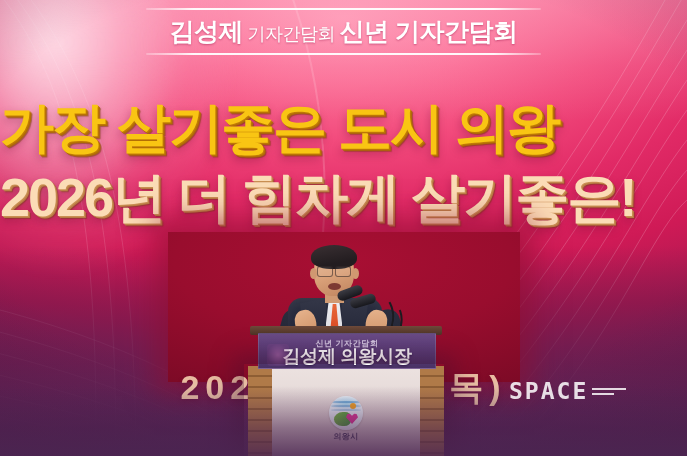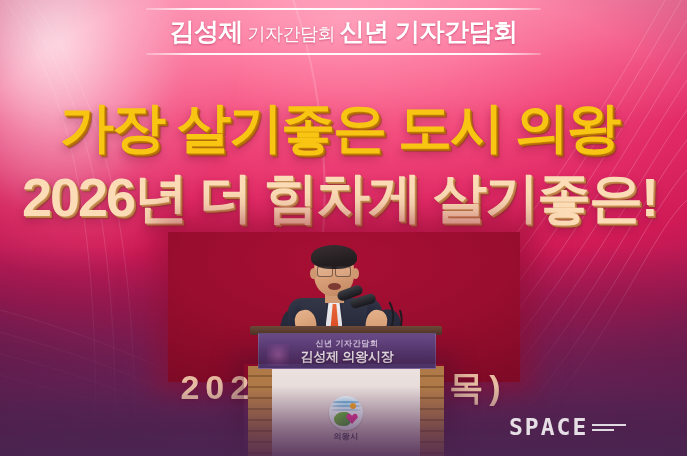--- a/index.html
+++ b/index.html
@@ -123,21 +123,21 @@
     font-size: 18px;
     font-weight: 400;
     letter-spacing: -0.5px;
   }
 
   
   .slogan {
     position: absolute;
     left: 0; right: 8px;
     top: 96px;
-    text-align: center;
+    text-align: left;
   }
   .line {
     white-space: nowrap;
     font-weight: 800;
     letter-spacing: -2px;
   }
   .line1 {
     font-size: 54px;
     line-height: 62px;
     color: #f9c513;
@@ -280,21 +280,21 @@
     border: 1px solid rgba(255,255,255,0.14);
     display: flex; flex-direction: column;
     align-items: center; justify-content: center;
     overflow: hidden;
   }
   .sign-sm {
     font-size: 8px; line-height: 10px; font-weight: 600;
     color: rgba(236,226,245,0.82); letter-spacing: 0.6px; white-space: nowrap;
   }
   .sign-lg {
-    font-size: 13px; line-height: 15px; font-weight: 800;
+    font-size: 18px; line-height: 15px; font-weight: 800;
     color: #ffffff; letter-spacing: -0.2px; white-space: nowrap;
     text-shadow: 0 1px 2px rgba(30,10,50,0.6);
   }
   .sign-mark {
     position: absolute; left: 8px; bottom: 2px; width: 22px; height: 22px;
     background: radial-gradient(closest-side, rgba(200,120,190,0.55), rgba(160,80,160,0.15));
     border-radius: 4px;
   }
   .podium-body {
     position: absolute; left: 272px; top: 40px; width: 148px; height: 90px;
@@ -345,21 +345,21 @@
     margin-top: 2px; font-size: 8px; line-height: 9px; font-weight: 700;
     color: #3b3b55; letter-spacing: 0.4px;
   }
 
   
   .watermark {
     position: absolute; right: 12px; bottom: 14px;
     width: 186px; height: 64px;
     opacity: 0.92;
   }
-  .wm-row { display: flex; align-items: center; margin-top: 36px; }
+  .wm-row { display: flex; align-items: center; }
   .wm-row.r1 { justify-content: flex-start; padding-left: 20px; }
   .wm-row.r2 { justify-content: flex-start; padding-left: 36px; margin-top: 2px; }
   .wm-text {
     font-family: "DejaVu Sans Mono", monospace;
     font-size: 23px;
     line-height: 26px;
     font-weight: 700;
     color: rgba(255,255,255,0.93);
     letter-spacing: 2px;
   }

